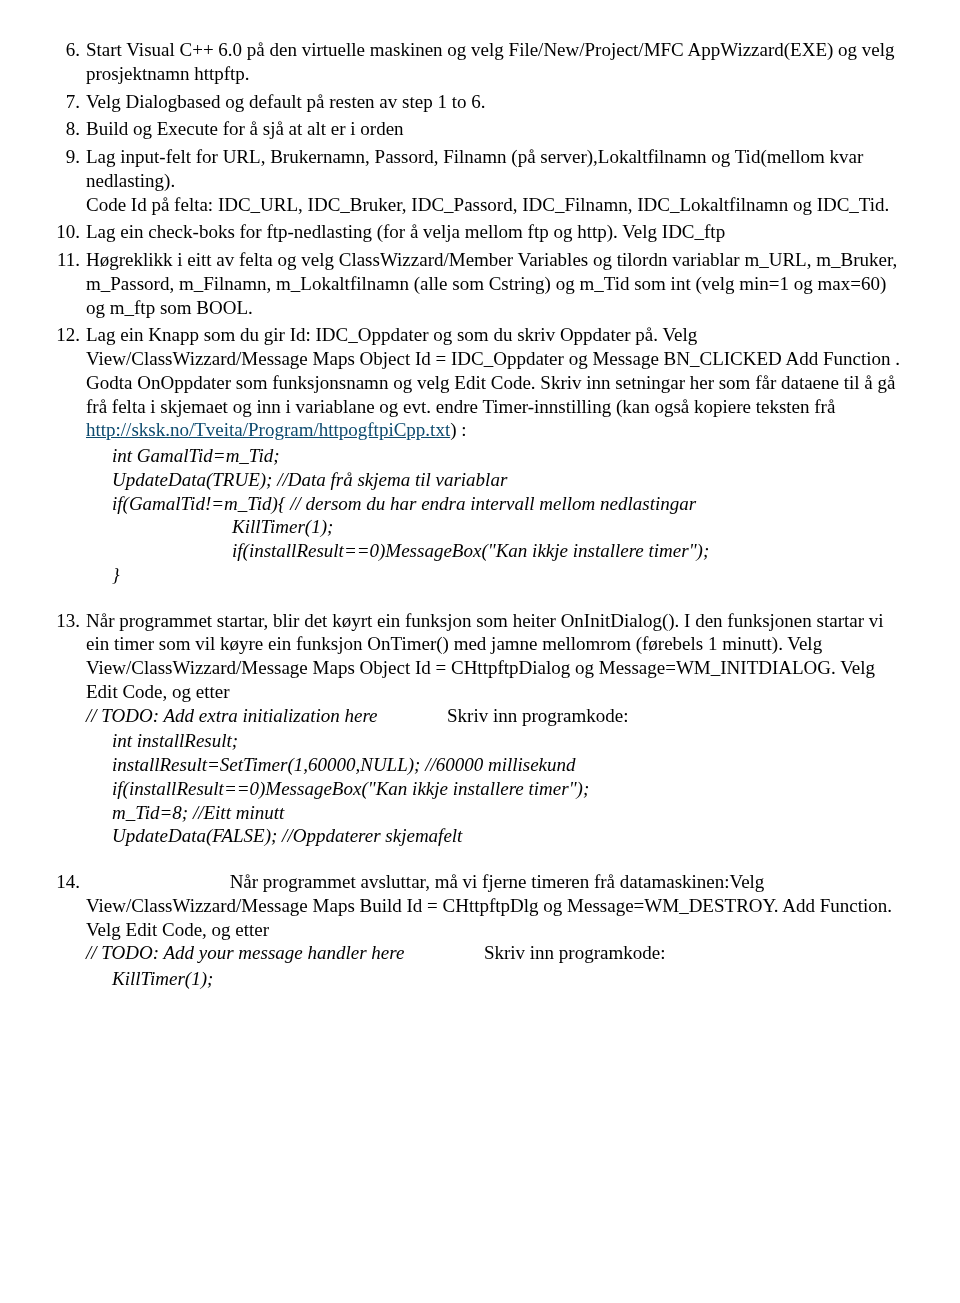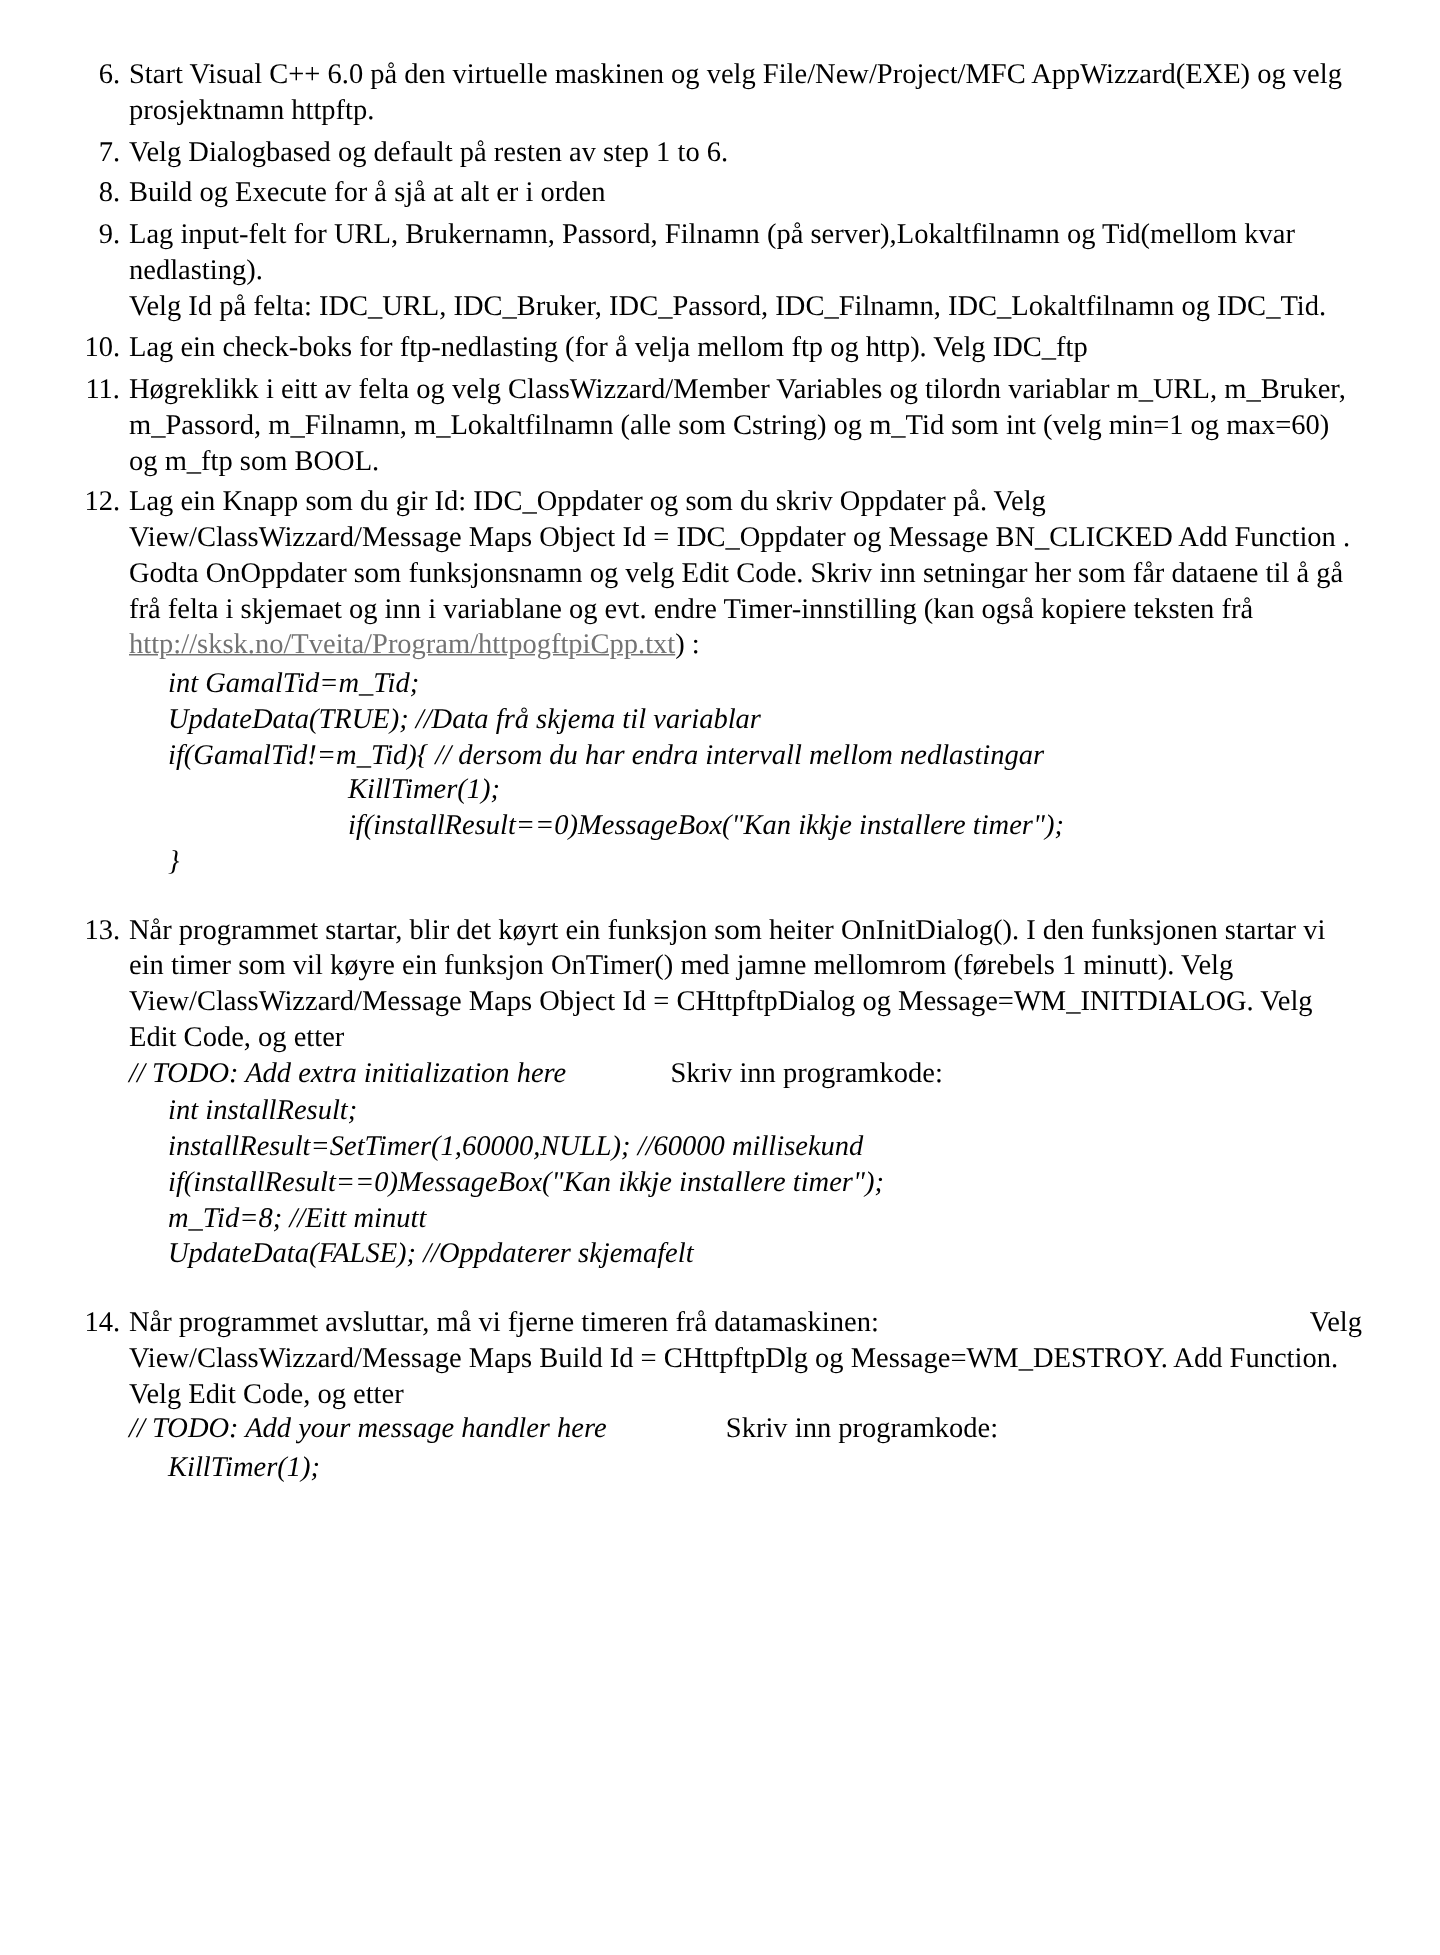--- a/index.html
+++ b/index.html
@@ -20,21 +20,21 @@
   .num {
     min-width: 28px;
     text-align: right;
     padding-right: 6px;
   }
   .body {
     flex: 1;
   }
   .bold { font-weight: normal; }
   .italic { font-style: italic; }
-  .link { color: #737373; text-decoration: underline; }
+  .link { color: #0c4a6e; text-decoration: underline; }
   .indent1 { padding-left: 120px; }
   .code-block { margin-top: 2px; margin-left: 26px; }
   .spacer { height: 18px; }
 </style>
 </head>
 <body>
 
 <div class="item">
   <div class="num">6.</div>
   <div class="body">
@@ -49,21 +49,21 @@
 
 <div class="item">
   <div class="num">8.</div>
   <div class="body">Build og Execute for å sjå at alt er i orden</div>
 </div>
 
 <div class="item">
   <div class="num">9.</div>
   <div class="body">
     <span>Lag input-felt for URL, Brukernamn, Passord, Filnamn (på server),Lokaltfilnamn og Tid(mellom kvar nedlasting).</span><br>
-    <span>Velg Id på felta: IDC_URL, IDC_Bruker, IDC_Passord, IDC_Filnamn, IDC_Lokaltfilnamn og IDC_Tid.</span>
+    <span>Code Id på felta: IDC_URL, IDC_Bruker, IDC_Passord, IDC_Filnamn, IDC_Lokaltfilnamn og IDC_Tid.</span>
   </div>
 </div>
 
 <div class="item">
   <div class="num">10.</div>
   <div class="body">Lag ein check-boks for ftp-nedlasting (for å velja mellom ftp og http). Velg IDC_ftp</div>
 </div>
 
 <div class="item">
   <div class="num">11.</div>
@@ -102,21 +102,21 @@
       <div>UpdateData(FALSE); //Oppdaterer skjemafelt</div>
     </div>
   </div>
 </div>
 
 <div class="spacer"></div>
 
 <div class="item">
   <div class="num">14.</div>
   <div class="body">
-    <div style="display:flex; justify-content:space-between;">
+    <div style="display:flex; justify-content:center;">
       <span>Når programmet avsluttar, må vi fjerne timeren frå datamaskinen:</span>
       <span>Velg</span>
     </div>
     <span>View/ClassWizzard/Message Maps   Build Id = CHttpftpDlg og Message=WM_DESTROY.  Add Function. Velg Edit Code, og etter</span><br>
     <span class="italic"> // TODO: Add your message handler  here</span>
     <span style="display:inline-block; width:70px;"></span>
     <span>Skriv inn programkode:</span>
     <div class="code-block italic">
       <div>KillTimer(1);</div>
     </div>

